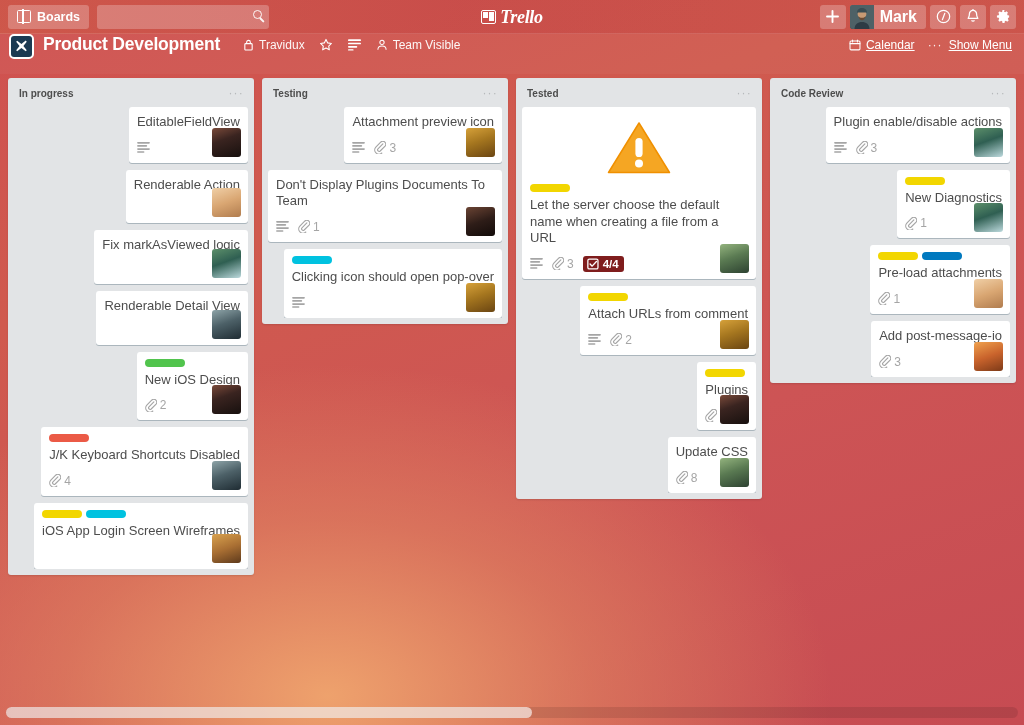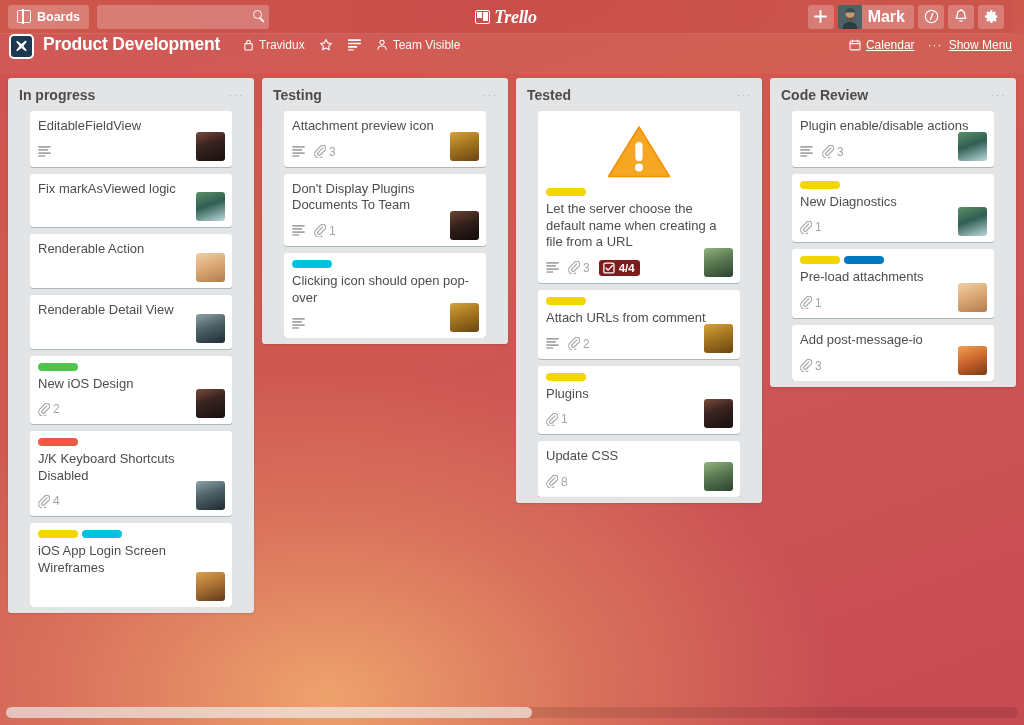--- a/index.html
+++ b/index.html
@@ -11,21 +11,21 @@
   }
   body {
     background:
       radial-gradient(ellipse 700px 460px at 32% 96%, rgba(240,166,110,0.95) 0%, rgba(228,140,98,0.55) 38%, rgba(210,90,80,0.0) 72%),
       linear-gradient(160deg, #cf5050 0%, #d05a4e 30%, #cd5455 62%, #c64b52 100%);
     position: relative;
   }
 
   
   .topbar {
-    position: absolute; top: 0; left: 0; right: 12px; height: 34px;
+    position: absolute; top: 0; left: 0; right: 0; height: 34px;
     background: linear-gradient(90deg, rgba(205,92,70,0.55) 0%, rgba(196,72,70,0.55) 45%, rgba(201,82,72,0.55) 100%);
     border-bottom: 1px solid rgba(255,255,255,0.12);
     display: flex; align-items: center; padding: 0 8px;
   }
   .tb-btn {
     height: 24px; border-radius: 3px;
     background: rgba(255,255,255,0.24);
     display: flex; align-items: center; gap: 6px;
     padding: 0 9px; color: #fff;
     font-size: 12.5px; font-weight: bold;
@@ -127,23 +127,23 @@
     width: 246px; flex: none;
     background: #e2e4e6; border-radius: 3px;
     padding: 0 0 6px 0;
     max-height: calc(100% - 28px);
     display: flex; flex-direction: column;
     box-shadow: 0 1px 2px rgba(0,0,0,0.12);
   }
   .list-head {
     display: flex; align-items: center; padding: 9px 10px 8px 11px; flex: none;
   }
-  .list-title { font-size: 14px; font-weight: bold; color: #4d4d4d; flex: 1; cursor: pointer; }
+  .list-title { font-size: 10px; font-weight: bold; color: #4d4d4d; flex: 1; cursor: pointer; }
   .list-menu { color: #b6b9bb; font-size: 12px; letter-spacing: 1.2px; cursor: pointer; line-height: 1; }
-  .cards { padding: 0 22px; display: flex; flex-direction: column; gap: 7px; overflow: hidden; }
+  .cards { padding: 0 6px; display: flex; flex-direction: column; gap: 7px; overflow: hidden; align-items: flex-end; }
   .card {
     background: #fff; border-radius: 3px;
     box-shadow: 0 1px 0 rgba(9,45,66,0.25);
     padding: 7px 8px 4px 8px; cursor: pointer; position: relative;
     min-height: 30px;
   }
   .card-cover { display: flex; justify-content: center; padding: 3px 0 5px; }
   .labels { display: flex; gap: 4px; margin-bottom: 5px; }
   .label { width: 40px; height: 8px; border-radius: 4px; }
   .card-title {
@@ -312,28 +312,28 @@
                   <rect x="0" y="3.4" width="11" height="1.8" rx=".9"></rect>
                   <rect x="0" y="6.8" width="14" height="1.8" rx=".9"></rect>
                   <rect x="0" y="10.2" width="8" height="1.6" rx=".8"></rect>
                 </g>
               </svg>
             </span>
           </div>
           <span class="av" style="background-image:linear-gradient(160deg,#7a4a3a 0%,#3a2420 40%,#17100e 100%)"></span>
         </div>
         <div class="card">
+          <div class="card-title">Renderable Action</div>
+          <div class="card-spacer"></div>
+          <span class="av" style="background-image:linear-gradient(160deg,#f0cfa6 0%,#d9a672 50%,#b07c4e 100%)"></span>
+        </div>
+        <div class="card">
           <div class="card-title">Fix markAsViewed logic</div>
           <div class="card-spacer"></div>
           <span class="av" style="background-image:linear-gradient(160deg,#5c8f6a 0%,#2f5f52 45%,#bcd9dd 100%)"></span>
-        </div>
-        <div class="card">
-          <div class="card-title">Renderable Action</div>
-          <div class="card-spacer"></div>
-          <span class="av" style="background-image:linear-gradient(160deg,#f0cfa6 0%,#d9a672 50%,#b07c4e 100%)"></span>
         </div>
         <div class="card">
           <div class="card-title">Renderable Detail View</div>
           <div class="card-spacer"></div>
           <span class="av" style="background-image:linear-gradient(160deg,#8ea4a8 0%,#4d6168 45%,#1f2c33 100%)"></span>
         </div>
         <div class="card">
           <div class="labels">
             <span class="label" style="background:#51c44d"></span>
           </div>

